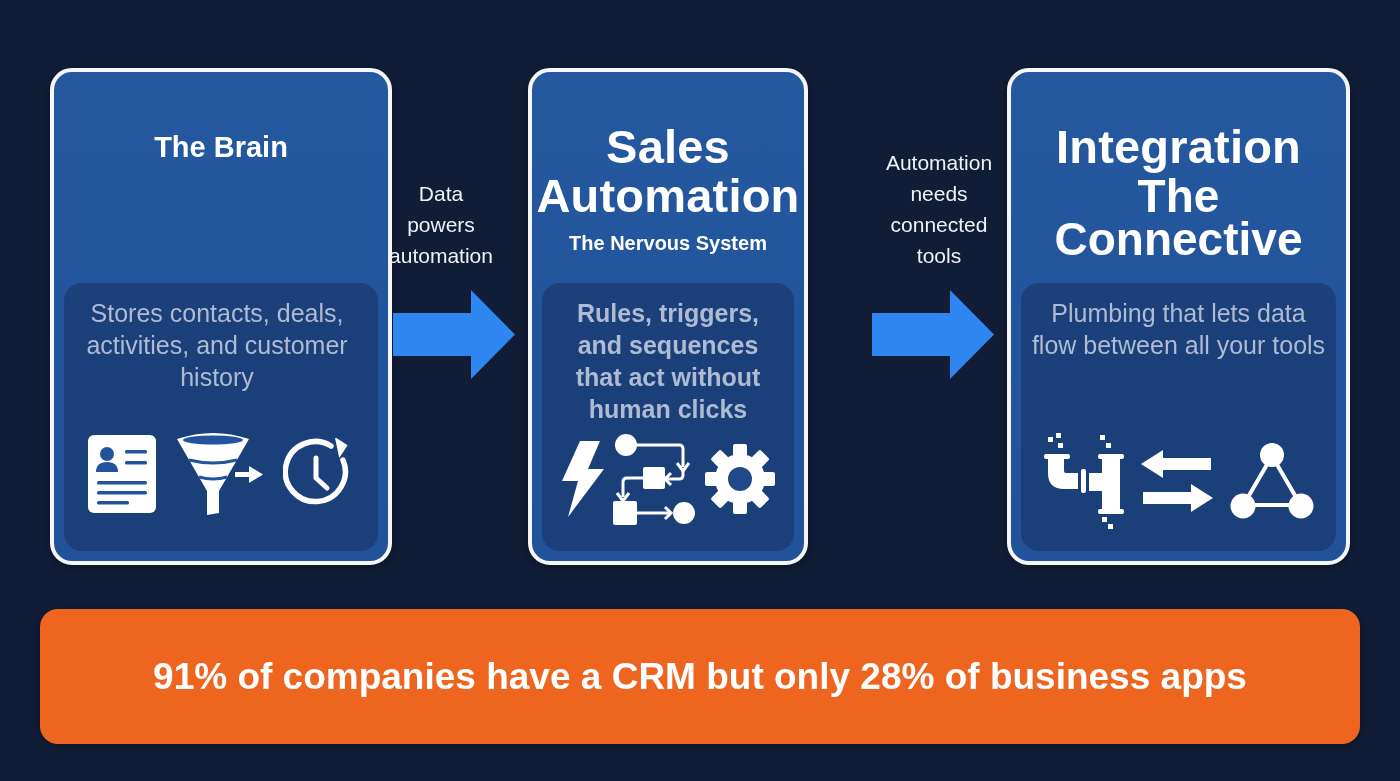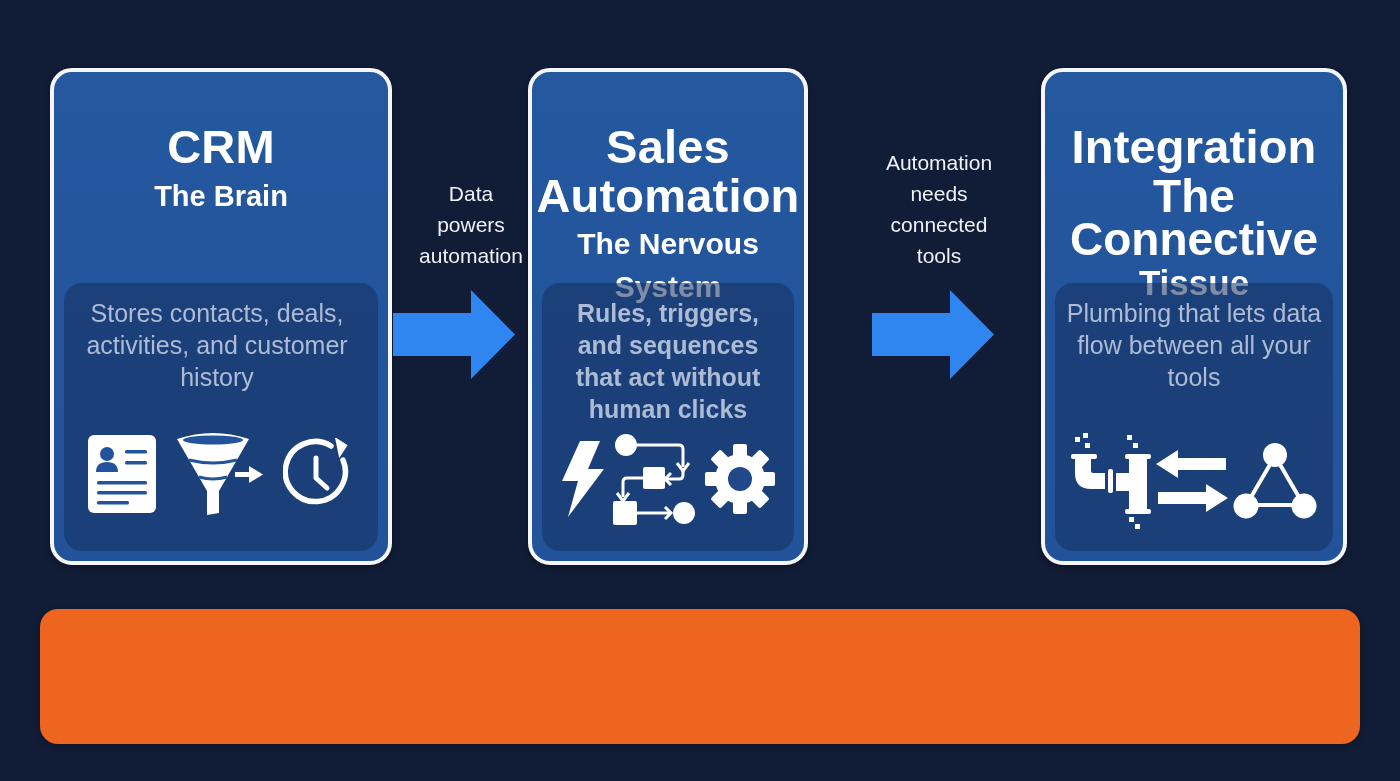--- a/index.html
+++ b/index.html
@@ -56,21 +56,20 @@
   .banner-text {
     color:#ffffff; font-weight:700; font-size:37px; line-height:44px;
     text-align:center;
   }
 </style>
 </head>
 <body>
 
 <div class="card" style="left:50px; width:342px;">
   <div class="titles" style="top:50px;">
-    <div class="t-main">CRM</div>
     <div class="t-sub" style="margin-top:4px;">The Brain</div>
   </div>
   <div class="panel">
     <div class="desc" style="left:4px; right:12px;">Stores contacts, deals, activities, and customer history</div>
     <div class="icons">
       <span>
         <svg width="70" height="80" viewBox="0 0 70 80">
           <rect x="1" y="1" width="68" height="78" rx="6" fill="#ffffff"></rect>
           <circle cx="20" cy="20" r="7" fill="#23549b"></circle>
           <path d="M9 38 Q9 28 20 28 Q31 28 31 38 Z" fill="#23549b"></path>
@@ -95,36 +94,36 @@
         <svg width="72" height="72" viewBox="0 0 72 72">
           <path d="M60 22 A30 30 0 1 1 48 8" stroke="#ffffff" stroke-width="5.5" fill="none" stroke-linecap="round"></path>
           <path d="M50 0 L64 6 L58 20 Z" fill="#ffffff" transform="rotate(10 57 10)"></path>
           <path d="M33 20 L33 40 L44 50" stroke="#ffffff" stroke-width="5" fill="none" stroke-linecap="round" stroke-linejoin="round"></path>
         </svg>
       </span>
     </div>
   </div>
 </div>
 
-<div class="conn-label" style="left:404px; top:178px; width:134px;">
+<div class="conn-label" style="left:374px; top:178px; width:134px;">
   <div>Data</div>
   <div>powers</div>
   <div>automation</div>
 </div>
 <span class="arrow" style="left:393px; top:290px;">
   <svg width="124" height="89" viewBox="0 0 124 89">
     <path d="M0 23 L78 23 L78 0 L122 44.5 L78 89 L78 66 L0 66 Z" fill="#2f86f0"></path>
   </svg>
 </span>
 
 <div class="card" style="left:528px; width:280px;">
   <div class="titles" style="top:50px;">
     <div class="t-main">Sales</div>
     <div class="t-main">Automation</div>
-    <div class="t-sub" style="font-size:30px; margin-top:2px;">The Nervous System</div>
+    <div class="t-sub" style="font-size:20px; margin-top:2px;">The Nervous System</div>
   </div>
   <div class="panel">
     <div class="desc" style="left:18px; right:18px;font-weight:bold;">Rules, triggers, and sequences that act without human clicks</div>
     <div class="icons">
       <span>
         <svg width="46" height="76" viewBox="0 0 46 76">
           <path d="M20 0 L40 0 L28 28 L44 28 L8 76 L18 40 L2 40 Z" fill="#ffffff"></path>
         </svg>
       </span>
       <span>
@@ -168,25 +167,24 @@
   <div>needs</div>
   <div>connected</div>
   <div>tools</div>
 </div>
 <span class="arrow" style="left:872px; top:290px;">
   <svg width="124" height="89" viewBox="0 0 124 89">
     <path d="M0 23 L78 23 L78 0 L122 44.5 L78 89 L78 66 L0 66 Z" fill="#2f86f0"></path>
   </svg>
 </span>
 
-<div class="card" style="left:1041px; width:306px;">
+<div class="card" style="left:1007px; width:343px;">
   <div class="titles" style="top:50px;">
     <div class="t-main">Integration</div>
     <div class="t-sub" style="font-size:46px; margin-top:4px;">The Connective</div>
-    <div class="t-sub" style="font-size:35px;">Tissue</div>
   </div>
   <div class="panel">
     <div class="desc" style="left:10px; right:10px;">Plumbing that lets data flow between all your tools</div>
     <div class="icons">
       <span>
         <svg width="80" height="96" viewBox="0 0 80 96">
           <g fill="#ffffff">
             <rect x="4" y="4" width="5" height="5"></rect>
               <rect x="12" y="0" width="5" height="5"></rect>
               <rect x="14" y="10" width="5" height="5"></rect>
@@ -224,14 +222,15 @@
             <circle cx="71" cy="64" r="12.5"></circle>
           </g>
         </svg>
       </span>
     </div>
   </div>
 </div>
 
 <div class="banner">
   <div class="banner-text">
+    <div>91% of companies have a CRM but only 28% of business apps</div>
   </div>
 </div>
 
 </body></html>

